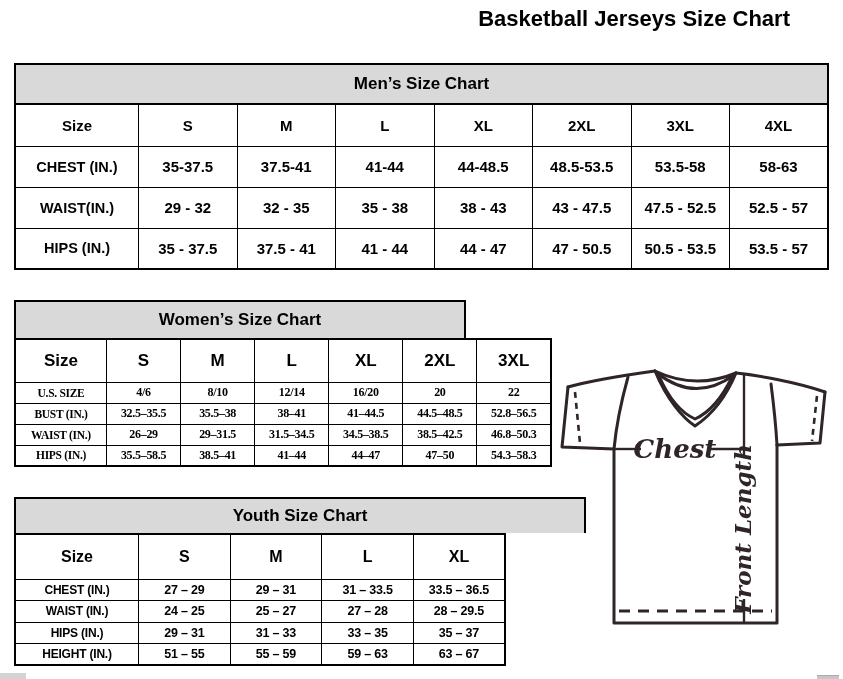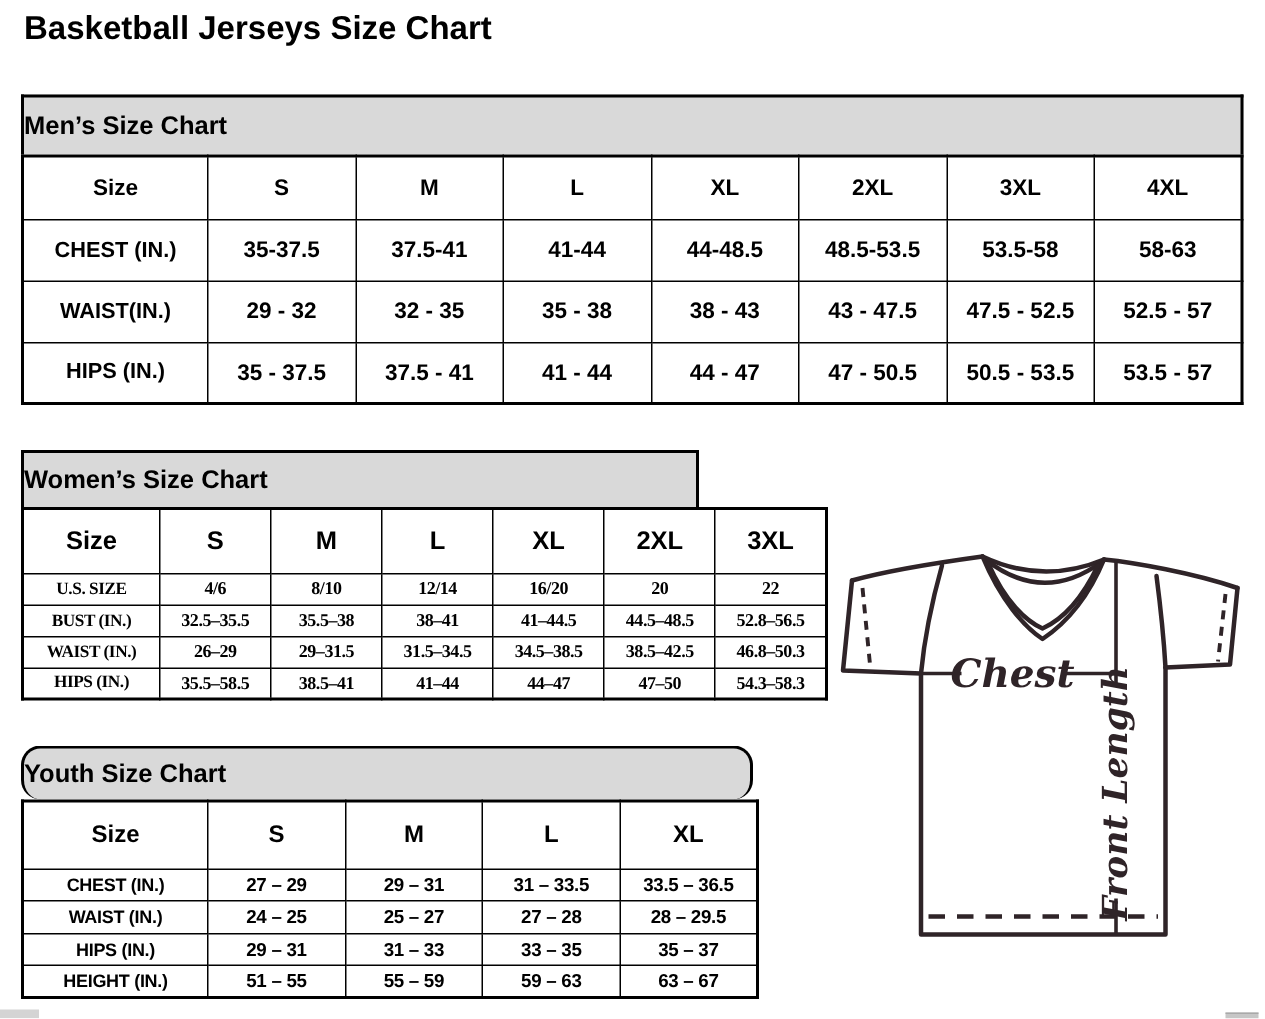--- a/index.html
+++ b/index.html
@@ -1,31 +1,31 @@
 <!DOCTYPE html>
 <html><head>
 <meta charset="utf-8">
 <style>
   html,body{margin:0;padding:0;background:#fff;}
   .page{
     position:relative;width:843px;height:679px;background:#ffffff;overflow:hidden;
     font-family:"Liberation Sans",sans-serif;color:#000;
   }
   .title{
-    position:absolute;left:0;top:6px;width:790px;text-align:left;
-    font-size:22px;font-weight:bold;letter-spacing:0px;margin-left:16px;
+    position:absolute;left:0;top:6px;width:790px;text-align:right;
+    font-size:22px;font-weight:bold;letter-spacing:0px;
   }
   .tbl-title{
     position:absolute;background:#d9d9d9;border:2px solid #000;border-bottom:0;
-    display:flex;align-items:center;
+    display:flex;align-items:center;justify-content:center;
     font-weight:bold;font-size:17px;box-sizing:border-box;
   }
   .men-title{left:14px;top:63px;width:815px;height:40px;}
   .women-title{left:14px;top:300px;width:452px;height:38px;}
-  .youth-title{left:14px;top:497px;width:488px;height:36px;border-radius:13px;}
+  .youth-title{left:14px;top:497px;width:572px;height:36px;}
 
   table.sizetable{
     position:absolute;border-collapse:collapse;table-layout:fixed;background:#fff;
     border:2px solid #000;
   }
   .sizetable th,.sizetable td{
     border:1.5px solid #000;text-align:center;vertical-align:middle;
     padding:0;font-weight:bold;color:#000;
   }
   table.men{left:14px;top:103px;width:815px;}

